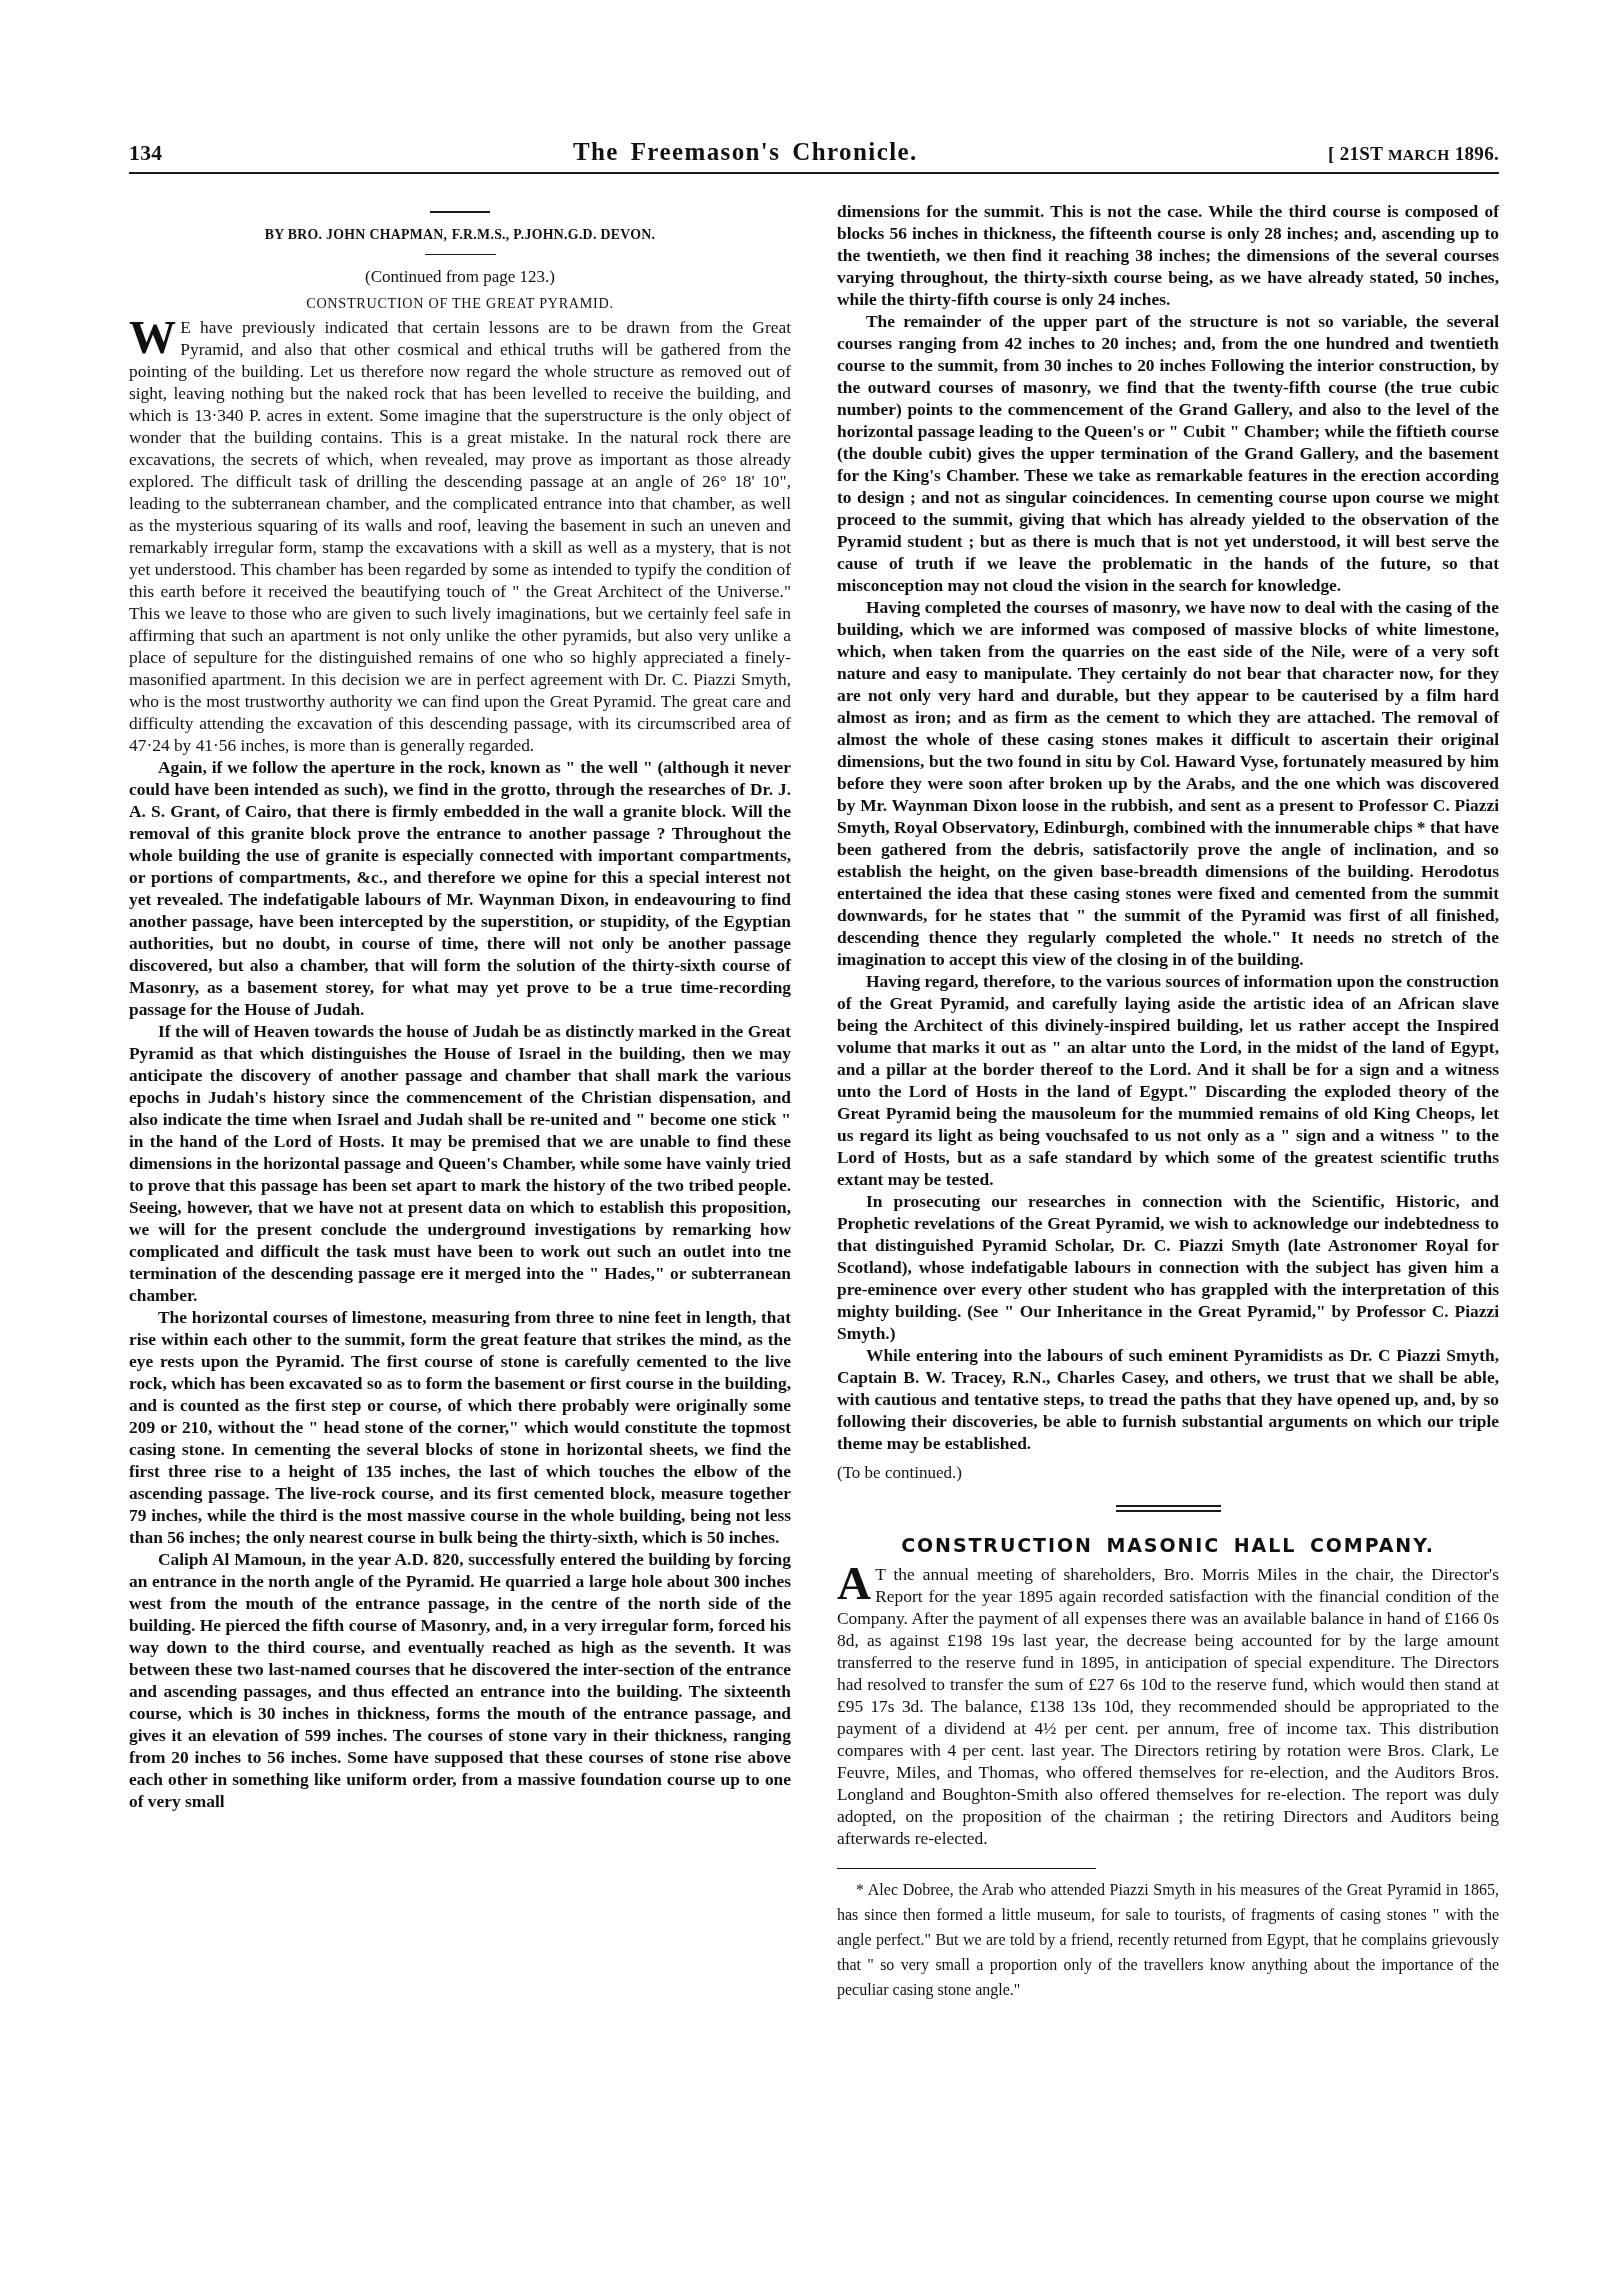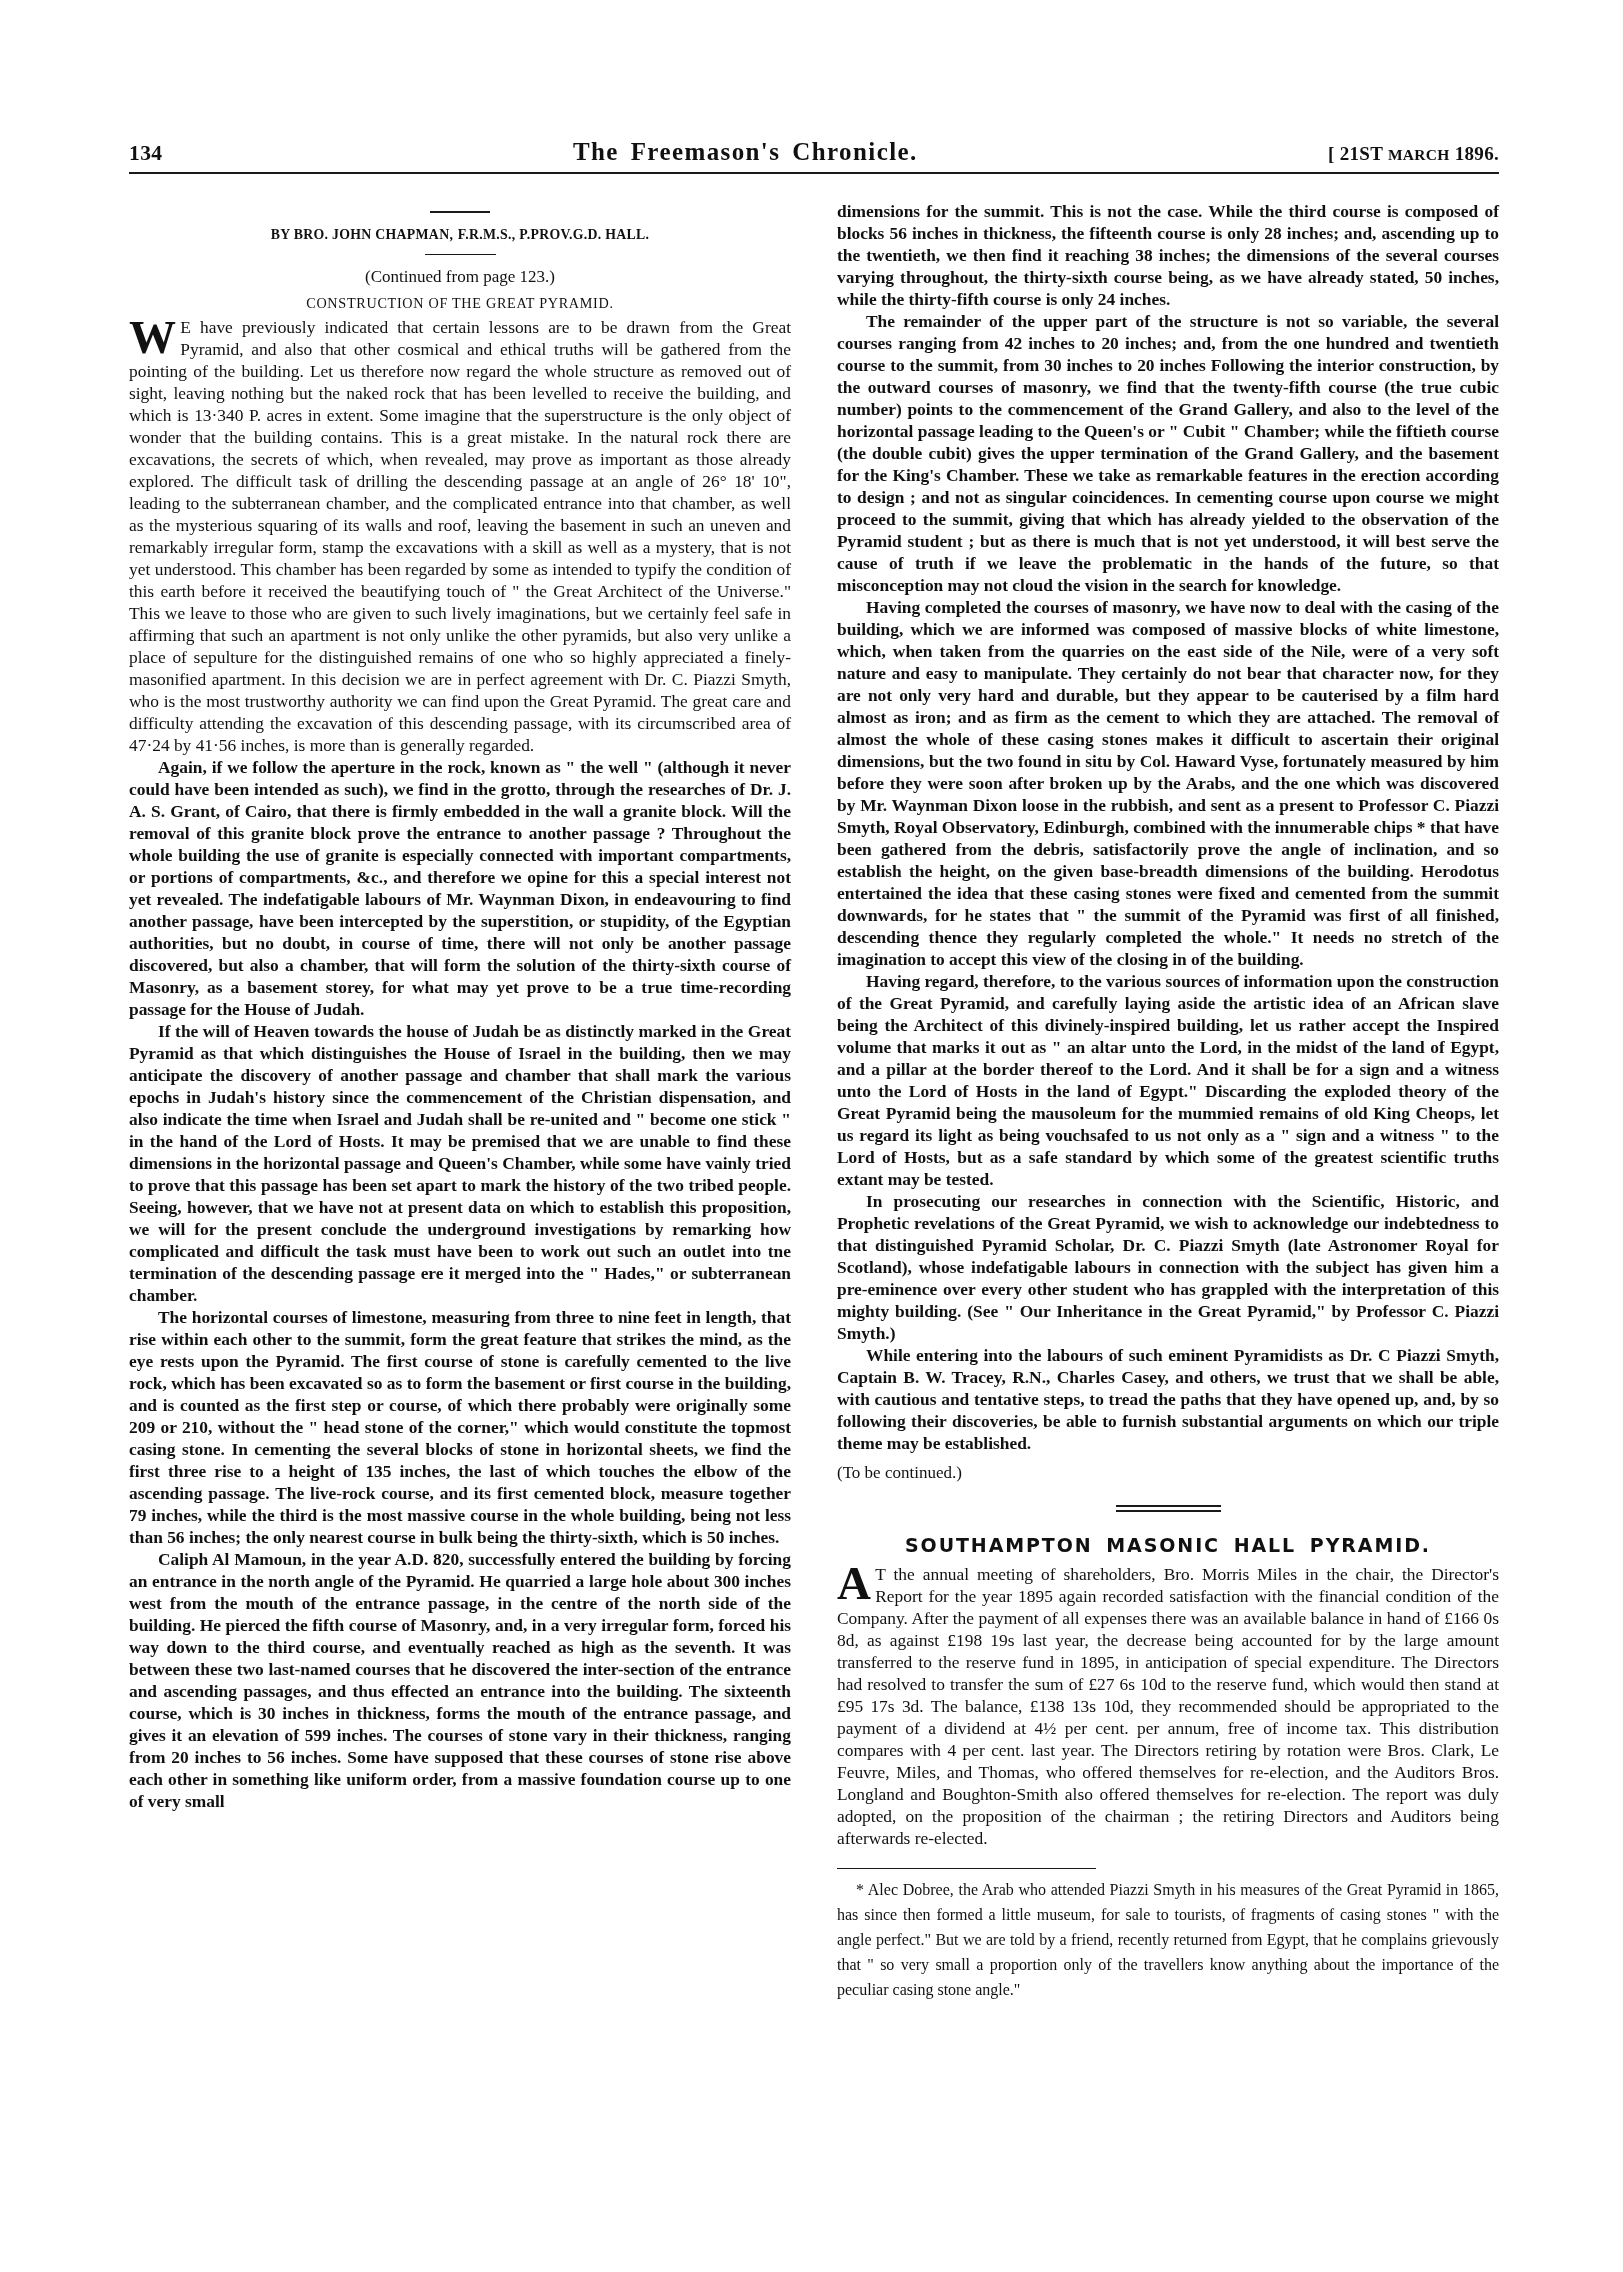--- a/index.html
+++ b/index.html
@@ -203,21 +203,21 @@
   <div class="rule-main"></div>
 
   <div class="columns">
 
     <div class="col col-left">
 
       <div class="short-rule"></div>
 
       <div class="byline">
         <span class="sc">BY BRO. JOHN CHAPMAN,</span>
-        <span class="sc">F.R.M.S., P.PROV.G.D. HALL.</span>
+        <span class="sc">F.R.M.S., P.JOHN.G.D. DEVON.</span>
       </div>
       <div class="short-rule thin"></div>
 
       <div class="continued">(Continued from page 123.)</div>
       <div class="section-head">
         <span class="sc">CONSTRUCTION OF THE GREAT PYRAMID.</span>
       </div>
 
       <p class="dropcap-para">
         <span class="dropcap">W</span><span>E have previously indicated that certain lessons are to be drawn from the Great Pyramid, and also that other cosmical and ethical truths will be gathered from the pointing of the building. Let us therefore now regard the whole structure as removed out of sight, leaving nothing but the naked rock that has been levelled to receive the building, and which is 13·340 P. acres in extent. Some imagine that the superstructure is the only object of wonder that the building contains. This is a great mistake. In the natural rock there are excavations, the secrets of which, when revealed, may prove as important as those already explored. The difficult task of drilling the descending passage at an angle of 26° 18' 10", leading to the subterranean chamber, and the complicated entrance into that chamber, as well as the mysterious squaring of its walls and roof, leaving the basement in such an uneven and remarkably irregular form, stamp the excavations with a skill as well as a mystery, that is not yet understood. This chamber has been regarded by some as intended to typify the condition of this earth before it received the beautifying touch of " the Great Architect of the Universe." This we leave to those who are given to such lively imaginations, but we certainly feel safe in affirming that such an apartment is not only unlike the other pyramids, but also very unlike a place of sepulture for the distinguished remains of one who so highly appreciated a finely-masonified apartment. In this decision we are in perfect agreement with Dr. C. Piazzi Smyth, who is the most trustworthy authority we can find upon the Great Pyramid. The great care and difficulty attending the excavation of this descending passage, with its circumscribed area of 47·24 by 41·56 inches, is more than is generally regarded.</span>
@@ -236,21 +236,21 @@
       <p class="body">The remainder of the upper part of the structure is not so variable, the several courses ranging from 42 inches to 20 inches; and, from the one hundred and twentieth course to the summit, from 30 inches to 20 inches Following the interior construction, by the outward courses of masonry, we find that the twenty-fifth course (the true cubic number) points to the commencement of the Grand Gallery, and also to the level of the horizontal passage leading to the Queen's or " Cubit " Chamber; while the fiftieth course (the double cubit) gives the upper termination of the Grand Gallery, and the basement for the King's Chamber. These we take as remarkable features in the erection according to design ; and not as singular coincidences. In cementing course upon course we might proceed to the summit, giving that which has already yielded to the observation of the Pyramid student ; but as there is much that is not yet understood, it will best serve the cause of truth if we leave the problematic in the hands of the future, so that misconception may not cloud the vision in the search for knowledge.</p>
       <p class="body">Having completed the courses of masonry, we have now to deal with the casing of the building, which we are informed was composed of massive blocks of white limestone, which, when taken from the quarries on the east side of the Nile, were of a very soft nature and easy to manipulate. They certainly do not bear that character now, for they are not only very hard and durable, but they appear to be cauterised by a film hard almost as iron; and as firm as the cement to which they are attached. The removal of almost the whole of these casing stones makes it difficult to ascertain their original dimensions, but the two found in situ by Col. Haward Vyse, fortunately measured by him before they were soon after broken up by the Arabs, and the one which was discovered by Mr. Waynman Dixon loose in the rubbish, and sent as a present to Professor C. Piazzi Smyth, Royal Observatory, Edinburgh, combined with the innumerable chips * that have been gathered from the debris, satisfactorily prove the angle of inclination, and so establish the height, on the given base-breadth dimensions of the building. Herodotus entertained the idea that these casing stones were fixed and cemented from the summit downwards, for he states that " the summit of the Pyramid was first of all finished, descending thence they regularly completed the whole." It needs no stretch of the imagination to accept this view of the closing in of the building.</p>
       <p class="body">Having regard, therefore, to the various sources of information upon the construction of the Great Pyramid, and carefully laying aside the artistic idea of an African slave being the Architect of this divinely-inspired building, let us rather accept the Inspired volume that marks it out as " an altar unto the Lord, in the midst of the land of Egypt, and a pillar at the border thereof to the Lord. And it shall be for a sign and a witness unto the Lord of Hosts in the land of Egypt." Discarding the exploded theory of the Great Pyramid being the mausoleum for the mummied remains of old King Cheops, let us regard its light as being vouchsafed to us not only as a " sign and a witness " to the Lord of Hosts, but as a safe standard by which some of the greatest scientific truths extant may be tested.</p>
       <p class="body">In prosecuting our researches in connection with the Scientific, Historic, and Prophetic revelations of the Great Pyramid, we wish to acknowledge our indebtedness to that distinguished Pyramid Scholar, Dr. C. Piazzi Smyth (late Astronomer Royal for Scotland), whose indefatigable labours in connection with the subject has given him a pre-eminence over every other student who has grappled with the interpretation of this mighty building. (See " Our Inheritance in the Great Pyramid," by Professor C. Piazzi Smyth.)</p>
       <p class="body">While entering into the labours of such eminent Pyramidists as Dr. C Piazzi Smyth, Captain B. W. Tracey, R.N., Charles Casey, and others, we trust that we shall be able, with cautious and tentative steps, to tread the paths that they have opened up, and, by so following their discoveries, be able to furnish substantial arguments on which our triple theme may be established.</p>
 
       <div class="to-be-continued">(To be continued.)</div>
 
       <div class="double-rule"></div>
 
-      <h2 class="subhead-sans">SOUTHAMPTON MASONIC HALL PYRAMID.</h2>
+      <h2 class="subhead-sans">CONSTRUCTION MASONIC HALL COMPANY.</h2>
 
       <p class="dropcap-para">
         <span class="dropcap">A</span><span>T the annual meeting of shareholders, Bro. Morris Miles in the chair, the Director's Report for the year 1895 again recorded satisfaction with the financial condition of the Company. After the payment of all expenses there was an available balance in hand of £166 0s 8d, as against £198 19s last year, the decrease being accounted for by the large amount transferred to the reserve fund in 1895, in anticipation of special expenditure. The Directors had resolved to transfer the sum of £27 6s 10d to the reserve fund, which would then stand at £95 17s 3d. The balance, £138 13s 10d, they recommended should be appropriated to the payment of a dividend at 4½ per cent. per annum, free of income tax. This distribution compares with 4 per cent. last year. The Directors retiring by rotation were Bros. Clark, Le Feuvre, Miles, and Thomas, who offered themselves for re-election, and the Auditors Bros. Longland and Boughton-Smith also offered themselves for re-election. The report was duly adopted, on the proposition of the chairman ; the retiring Directors and Auditors being afterwards re-elected.</span>
       </p>
 
       <div class="footnote-rule"></div>
       <p class="footnote"><span>*</span><span> Alec Dobree, the Arab who attended Piazzi Smyth in his measures of the Great Pyramid in 1865, has since then formed a little museum, for sale to tourists, of fragments of casing stones " with the angle perfect."  But we are told by a friend, recently returned from Egypt, that he complains grievously that " so very small a proportion only of the travellers know anything about the importance of the peculiar casing stone angle."</span></p>
 
     </div>
 

